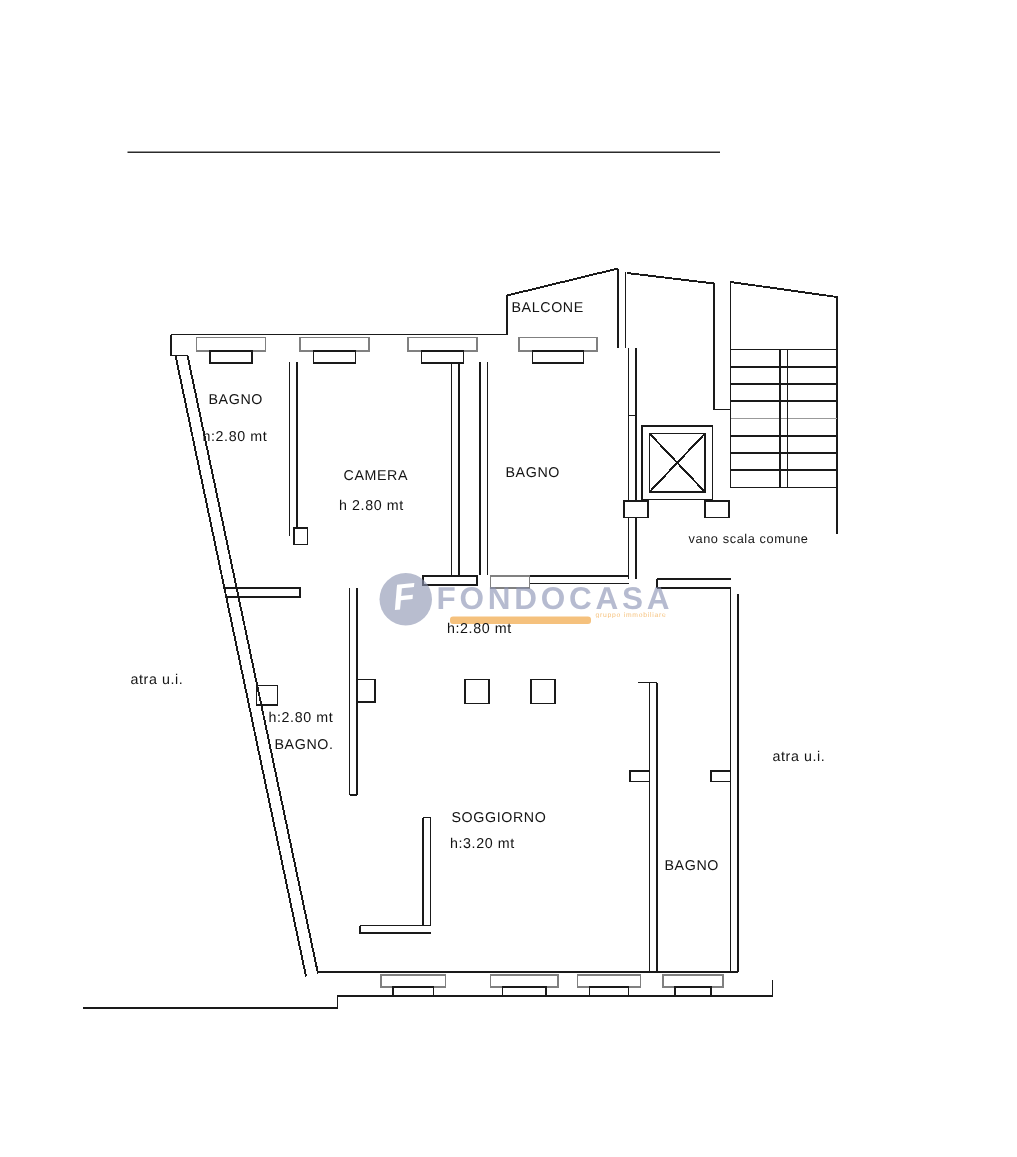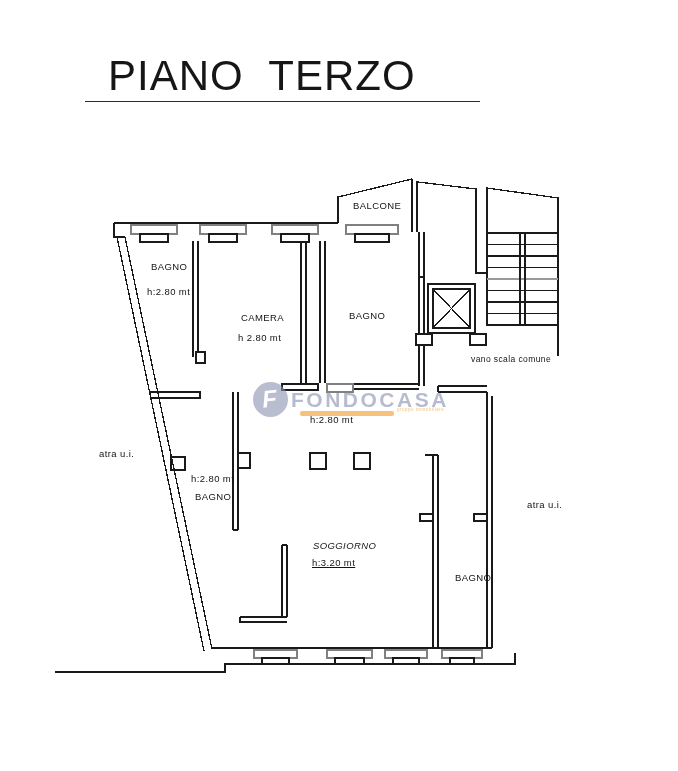--- a/index.html
+++ b/index.html
@@ -1,19 +1,19 @@
 <!DOCTYPE html>
 <html><head>
 <meta charset="utf-8">
 <style>
   html,body{margin:0;padding:0;background:#fff;}
   #stage{position:relative;width:678px;height:771px;background:#ffffff;overflow:hidden;
          font-family:"Liberation Sans", sans-serif;color:#111;}
   #plan-svg{position:absolute;left:0;top:0;width:678px;height:771px;shape-rendering:crispEdges;}
-  .t{position:absolute;font-size:9.5px;letter-spacing:0.4px;white-space:pre;line-height:11px;color:#141414;margin-left:12px;}
+  .t{position:absolute;font-size:9.5px;letter-spacing:0.4px;white-space:pre;line-height:11px;color:#141414;}
   .t.small{font-size:8.5px;text-align:right;}
   #page-title{position:absolute;left:108px;top:52px;font-size:42px;letter-spacing:1px;
               font-weight:400;white-space:pre;color:#161616;}
   #title-underline{position:absolute;left:85px;top:101px;width:395px;height:0;
                    border-top:1.5px solid #2b2b2b;}
   
   #watermark{position:absolute;left:247px;top:382px;width:208px;height:40px;opacity:0.62;
              display:flex;align-items:flex-start;}
   #wm-circle{position:absolute;left:6px;top:0px;width:35px;height:35px;border-radius:50%;
              background:#8d95b2;display:flex;align-items:center;justify-content:center;}
@@ -132,32 +132,31 @@
 
   <div id="watermark">
     <div id="wm-circle">
       <span>F</span>
     </div>
     <div id="wm-brand">FONDOCASA</div>
     <div id="wm-bar"></div>
     <div id="wm-tagline">gruppo immobiliare</div>
   </div>
 
-  <div id="page-title">PIANO  TERZO</div>
   <div id="title-underline"></div>
 
   <div class="t" style="left:139px;top:261px;">BAGNO</div>
   <div class="t" style="left:135px;top:286px;">h:2.80 mt</div>
   <div class="t" style="left:229px;top:312px;text-align:right;">CAMERA</div>
   <div class="t" style="left:226px;top:332px;">h 2.80 mt</div>
   <div class="t" style="left:337px;top:310px;">BAGNO</div>
   <div class="t" style="left:341px;top:200px;">BALCONE</div>
   <div class="t small" style="left:459px;top:354px;">vano scala comune</div>
   <div class="t" style="left:298px;top:414px;">h:2.80 mt</div>
   <div class="t" style="left:87px;top:448px;">atra u.i.</div>
   <div class="t" style="left:179px;top:473px;">h:2.80 mt</div>
   <div class="t" style="left:183px;top:491px;">BAGNO.</div>
-  <div class="t" style="left:301px;top:540px;font-style:italic;">SOGGIORNO</div>
-  <div class="t" style="left:300px;top:557px;text-decoration:underline;">h:3.20 mt</div>
+  <div class="t" style="left:301px;top:540px;">SOGGIORNO</div>
+  <div class="t" style="left:300px;top:557px;">h:3.20 mt</div>
   <div class="t" style="left:443px;top:572px;">BAGNO</div>
   <div class="t" style="left:515px;top:499px;">atra u.i.</div>
 
 </div>
 
 </body></html>

